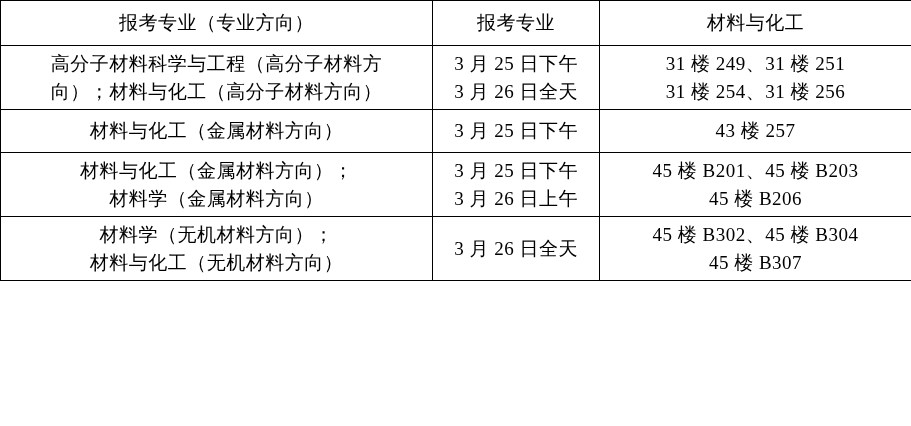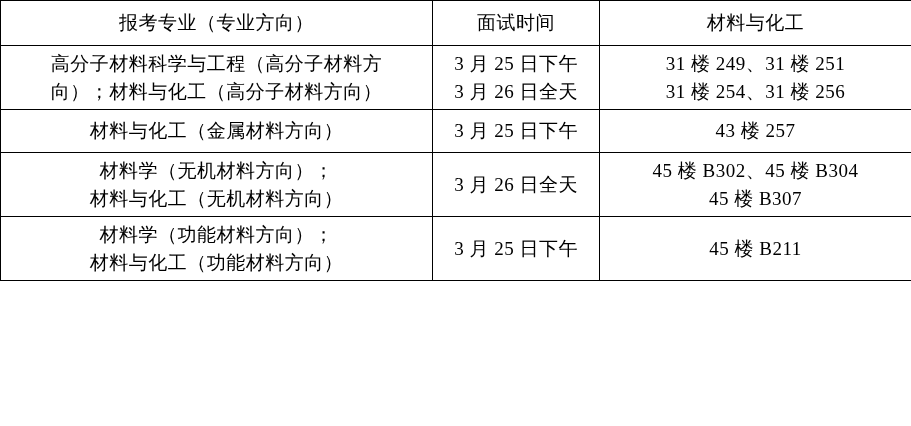--- a/index.html
+++ b/index.html
@@ -59,46 +59,48 @@
 <div class="table-wrap">
   <table class="schedule">
     <colgroup>
       <col class="c1">
       <col class="c2">
       <col class="c3">
     </colgroup>
     <thead>
       <tr>
         <th>报考专业（专业方向）</th>
-        <th>面试时间</th>
+        <th>报考专业</th>
         <th>材料与化工</th>
       </tr>
     </thead>
     <tbody>
       <tr>
         <td class="row-major">高分子材料科学与工程（高分子材料方
 向）；材料与化工（高分子材料方向）</td>
         <td>3 月 25 日下午
 3 月 26 日全天</td>
         <td>31 楼 249、31 楼 251
 31 楼 254、31 楼 256</td>
       </tr>
       <tr>
         <td class="row-major">材料与化工（金属材料方向）</td>
         <td>3 月 25 日下午</td>
         <td>43 楼 257</td>
       </tr>
       <tr>
+        <td class="row-major">材料与化工（金属材料方向）；
+材料学（金属材料方向）</td>
+        <td>3 月 25 日下午
+3 月 26 日上午</td>
+        <td>45 楼 B201、45 楼 B203
+45 楼 B206</td>
+      </tr>
+      <tr>
         <td class="row-major">材料学（无机材料方向）；
 材料与化工（无机材料方向）</td>
         <td>3 月 26 日全天</td>
         <td>45 楼 B302、45 楼 B304
 45 楼 B307</td>
       </tr>
-      <tr>
-        <td class="row-major">材料学（功能材料方向）；
-材料与化工（功能材料方向）</td>
-        <td>3 月 25 日下午</td>
-        <td>45 楼 B211</td>
-      </tr>
     </tbody>
   </table>
 </div>
 
 </body></html>

